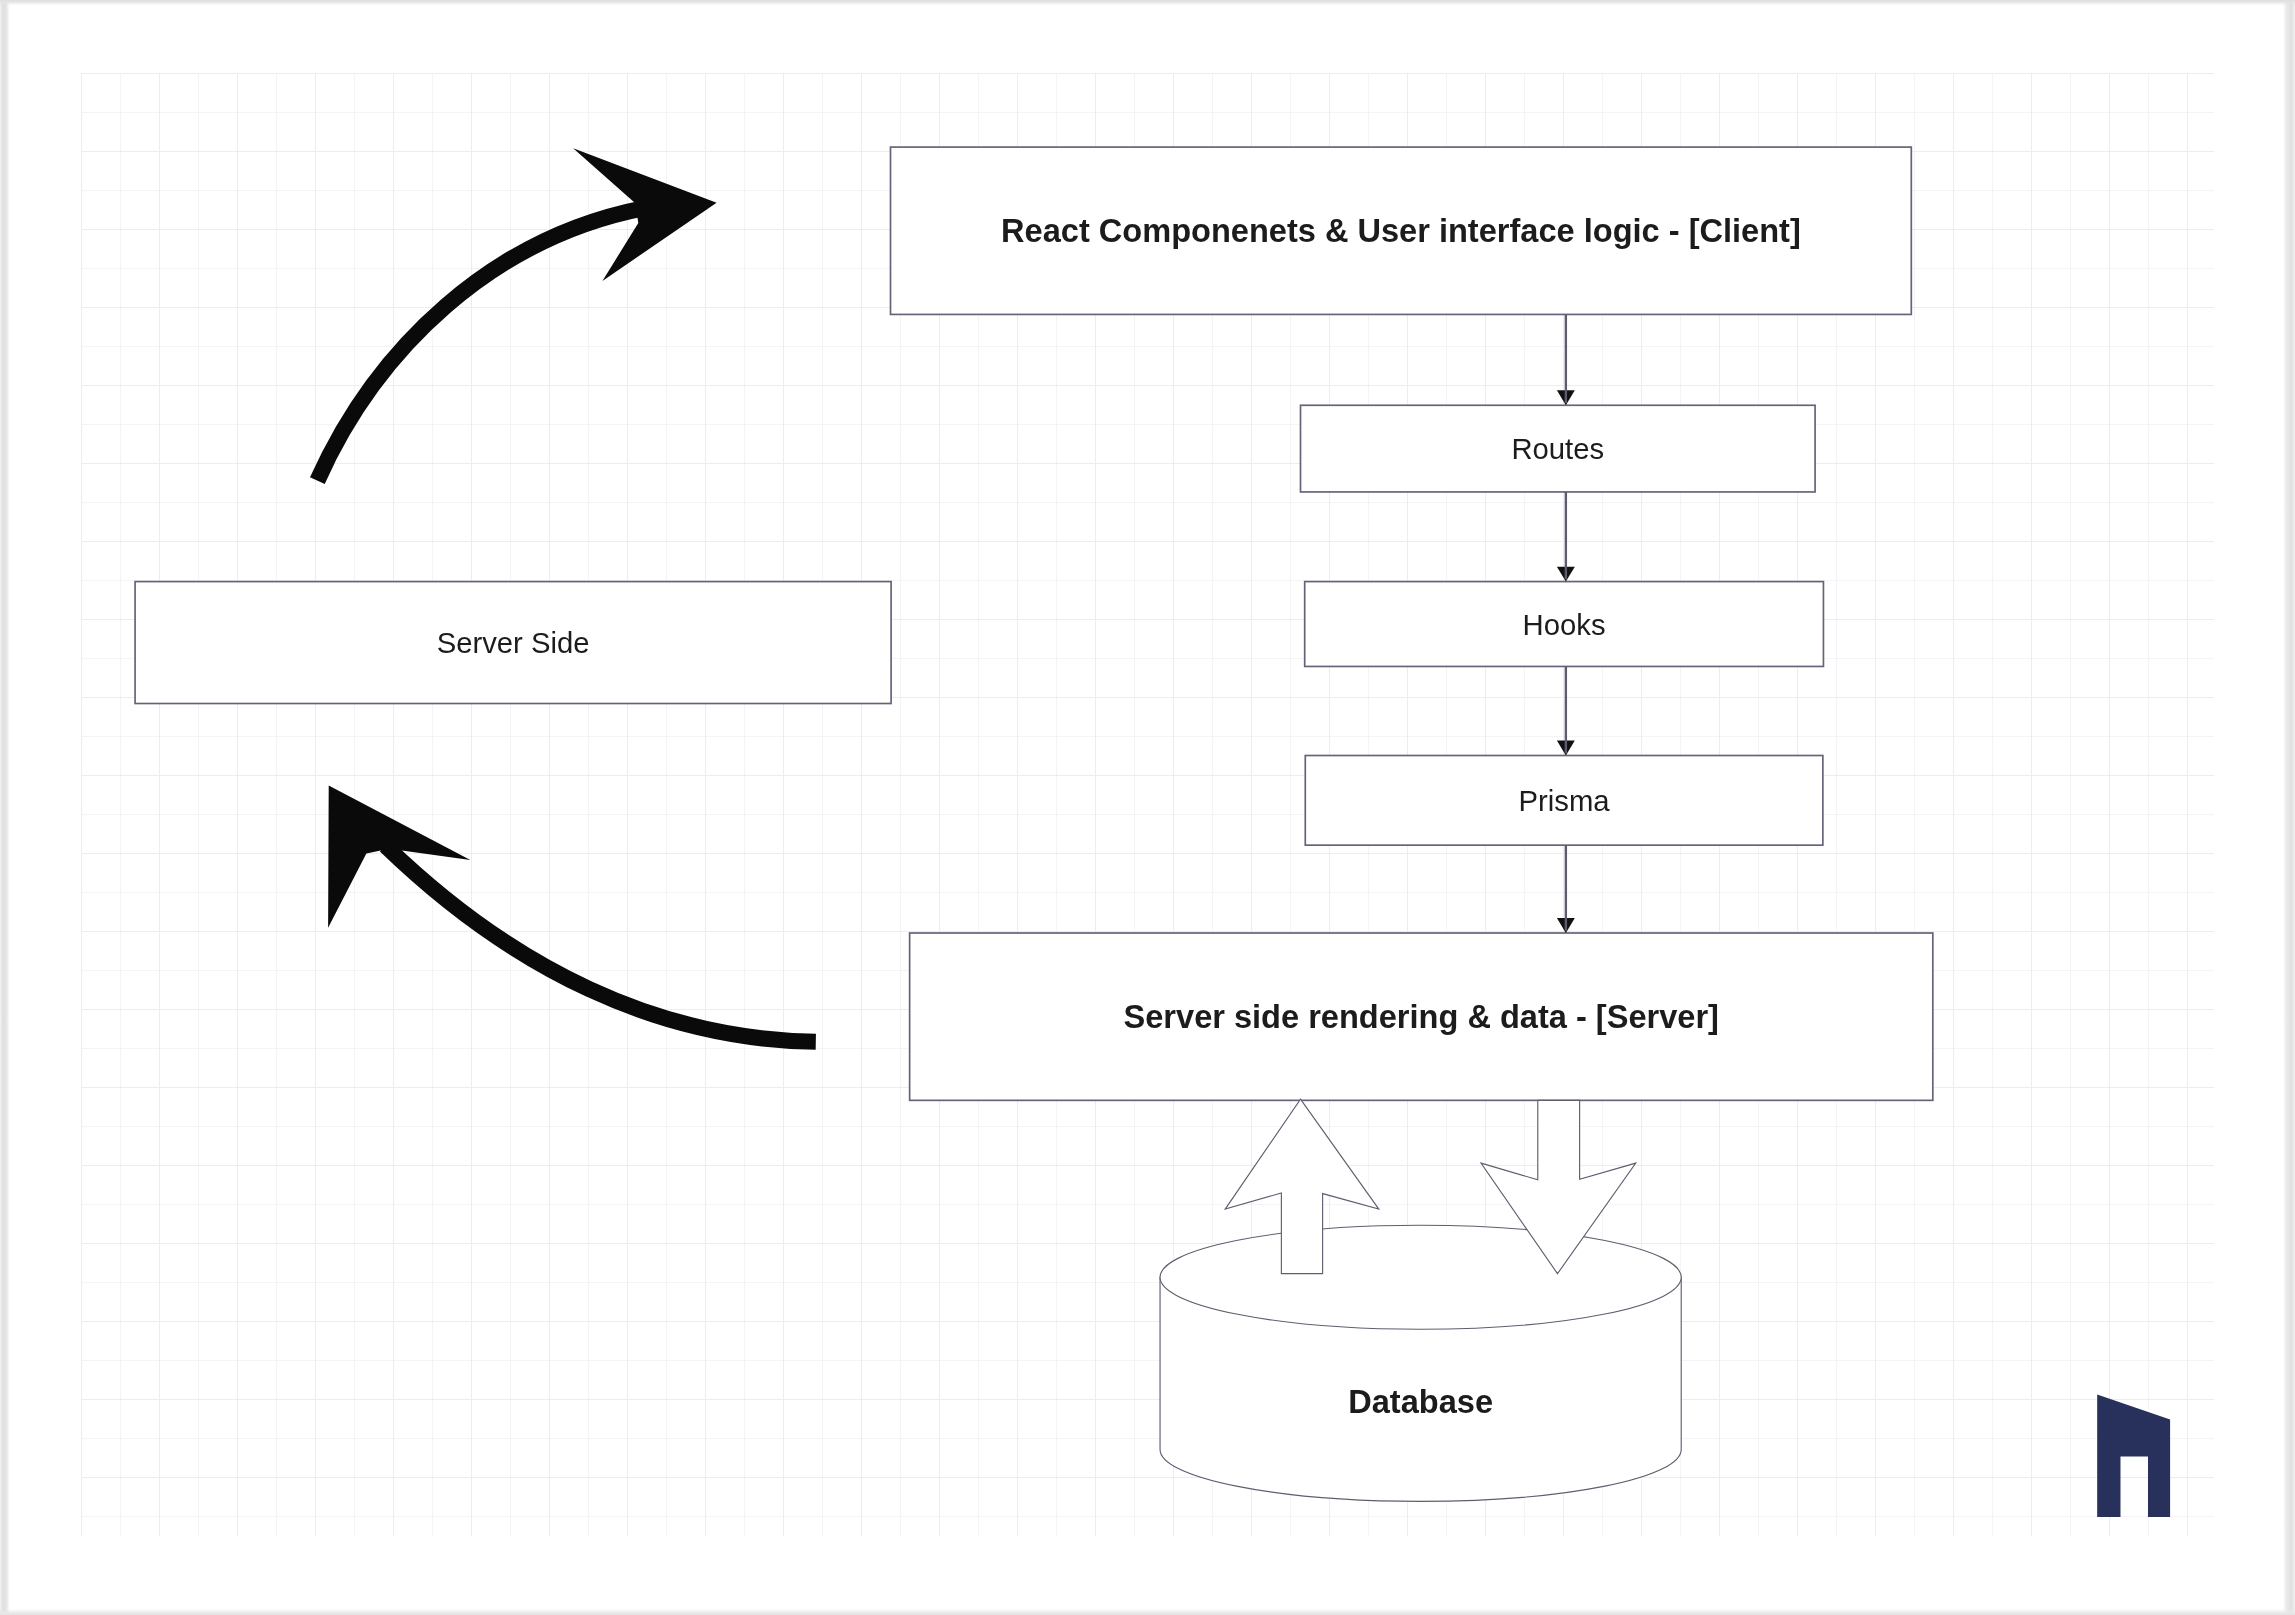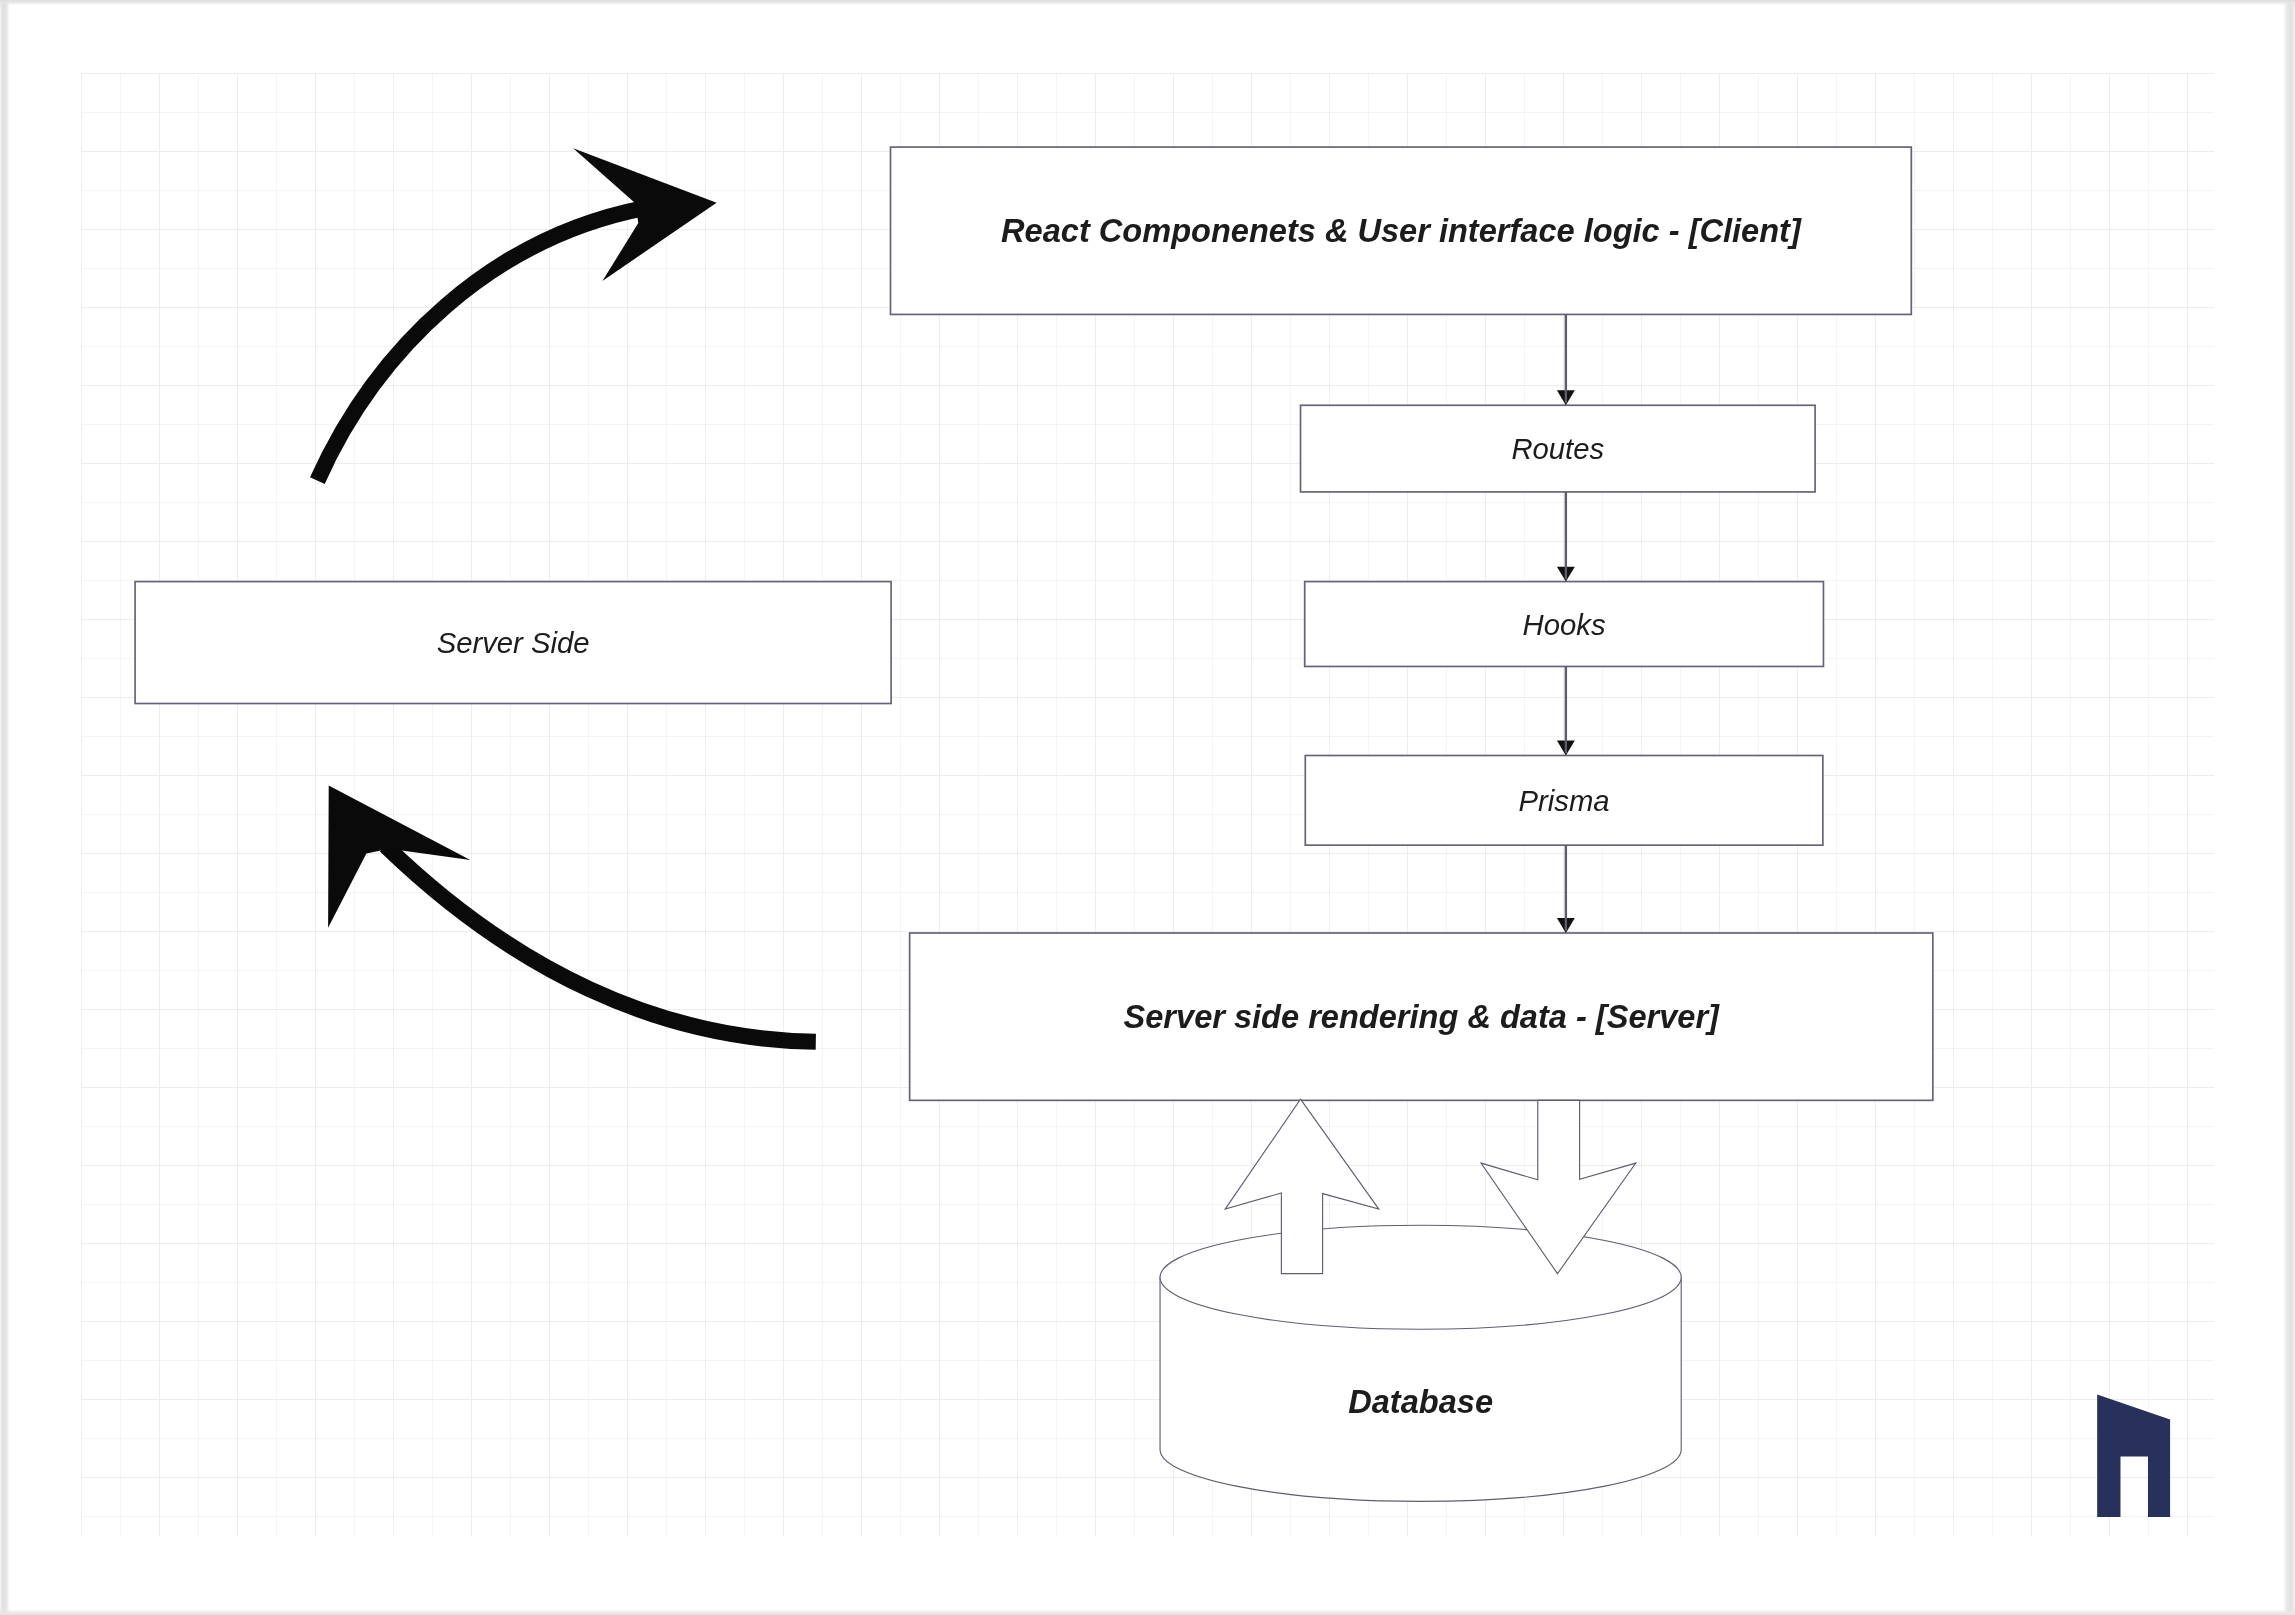--- a/index.html
+++ b/index.html
@@ -1,21 +1,21 @@
 <!DOCTYPE html>
 <html style="font-size:9.6px"><head>
 <meta charset="utf-8">
 <title>Architecture Diagram</title>
 <style>
   html,body{margin:0;padding:0;background:#ffffff;}
   body{
     width:2295px;height:1615px;overflow:hidden;
     font-family:"Liberation Sans", sans-serif;
   }
-  #page{position:absolute;left:0;top:0;width:2295px;height:1615px;background:#fff;font-style:italic;}
+  #page{position:absolute;left:0;top:0;width:2295px;height:1615px;background:#fff;}
   #page-frame{position:absolute;left:0;top:0;width:2295px;height:1615px;pointer-events:none;
       background-image:
         linear-gradient(to bottom,#dedede 0px,#e4e4e4 1.8px,rgba(255,255,255,0) 5.4px),
         linear-gradient(to top,#e2e2e2 0px,#e8e8e8 1.8px,rgba(255,255,255,0) 6px),
         linear-gradient(to right,#f3f3f3 0px,#dedede 3px,#e6e6e6 6.6px,rgba(255,255,255,0) 9.6px),
         linear-gradient(to left,#f1f1f1 0px,#e0e0e0 3.6px,#eaeaea 8.4px,rgba(255,255,255,0) 12px);
       background-repeat:no-repeat;
       background-size:100% 5.4px,100% 6px,9.6px 100%,12px 100%;
       background-position:top left,bottom left,top left,top right;}
   #grid{position:absolute;left:81px;top:73px;width:2133px;height:1463px;

